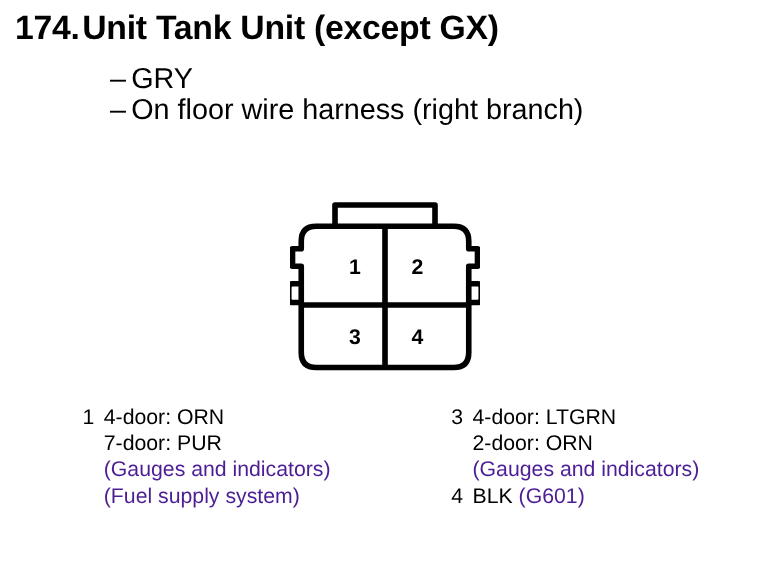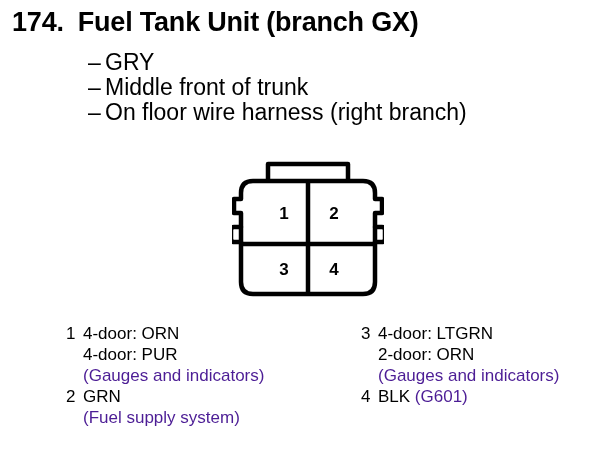--- a/index.html
+++ b/index.html
@@ -28,21 +28,21 @@
   .title {
     position: absolute;
     left: 12px;
     top: 5px;
     font-size: 27px;
     font-weight: bold;
     letter-spacing: -0.2px;
     white-space: nowrap;
     line-height: 34px;
   }
-  .title .num { margin-right: 14px; }
+  .title .num { margin-right: 2px; }
 
   
   .bullets {
     position: absolute;
     left: 88px;
     top: 50px;
     width: 470px;
   }
   .bullet-row {
     display: block;
@@ -103,26 +103,25 @@
   .legend-line .note { color: #4c1d95; }
   .legend-line.indent .txt,
   .legend-line.indent .note { margin-left: 0; }
 </style>
 </head>
 <body>
 
 <div class="page">
 
   <div class="title">
-    <span class="num">174.</span><span>Fuel Tank Unit (branch GX)</span>
+    <span class="num">174.</span><span>Unit Tank Unit (except GX)</span>
   </div>
 
   <div class="bullets">
       <div class="bullet-row"><span class="bullet-dash">–</span><span>GRY</span></div>
-      <div class="bullet-row"><span class="bullet-dash">–</span><span>Middle front of trunk</span></div>
       <div class="bullet-row"><span class="bullet-dash">–</span><span>On floor wire harness (right branch)</span></div>
     </div>
 
   <div class="connector">
     <svg width="152" height="152" viewBox="0 0 152 152" xmlns="http://www.w3.org/2000/svg">
       <g fill="#ffffff" stroke="#000000" stroke-width="4.5" stroke-linejoin="round" stroke-linecap="round">
 
         <path d="M 36 26 L 36 9 L 116 9 L 116 26"></path>
 
         <path d="
@@ -173,25 +172,24 @@
       <text class="pin-num" x="102" y="64" text-anchor="middle">2</text>
       <text class="pin-num" x="52" y="120" text-anchor="middle">3</text>
       <text class="pin-num" x="102" y="120" text-anchor="middle">4</text>
     </svg>
   </div>
 
   <div class="legend">
     <div class="legend-col left">
         <div class="legend-entry">
           <div class="legend-line"><span class="pin">1</span><span class="txt">4-door: ORN</span></div>
-          <div class="legend-line indent"><span class="pin blank">1</span><span class="txt">4-door: PUR</span></div>
+          <div class="legend-line indent"><span class="pin blank">1</span><span class="txt">7-door: PUR</span></div>
           <div class="legend-line indent"><span class="pin blank">1</span><span class="note">(Gauges and indicators)</span></div>
         </div>
         <div class="legend-entry">
-          <div class="legend-line"><span class="pin">2</span><span class="txt">GRN</span></div>
           <div class="legend-line indent"><span class="pin blank">2</span><span class="note">(Fuel supply system)</span></div>
         </div>
       </div>
     <div class="legend-col right">
         <div class="legend-entry">
           <div class="legend-line"><span class="pin">3</span><span class="txt">4-door: LTGRN</span></div>
           <div class="legend-line indent"><span class="pin blank">3</span><span class="txt">2-door: ORN</span></div>
           <div class="legend-line indent"><span class="pin blank">3</span><span class="note">(Gauges and indicators)</span></div>
         </div>
         <div class="legend-entry">

